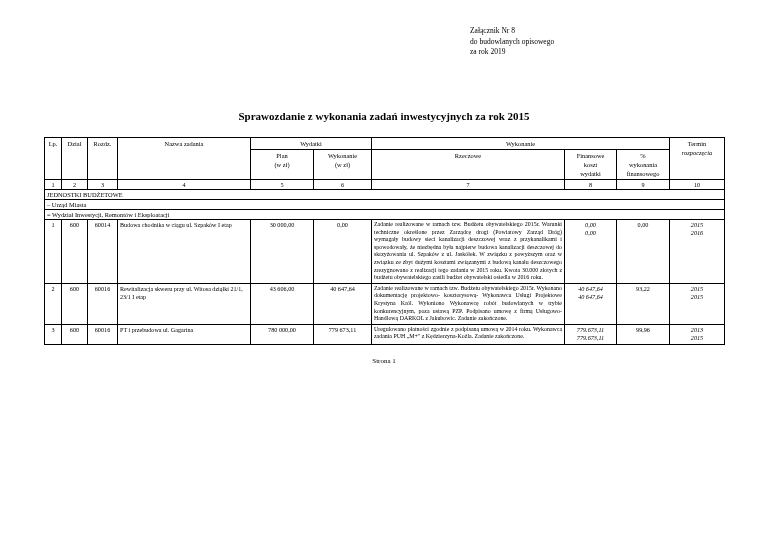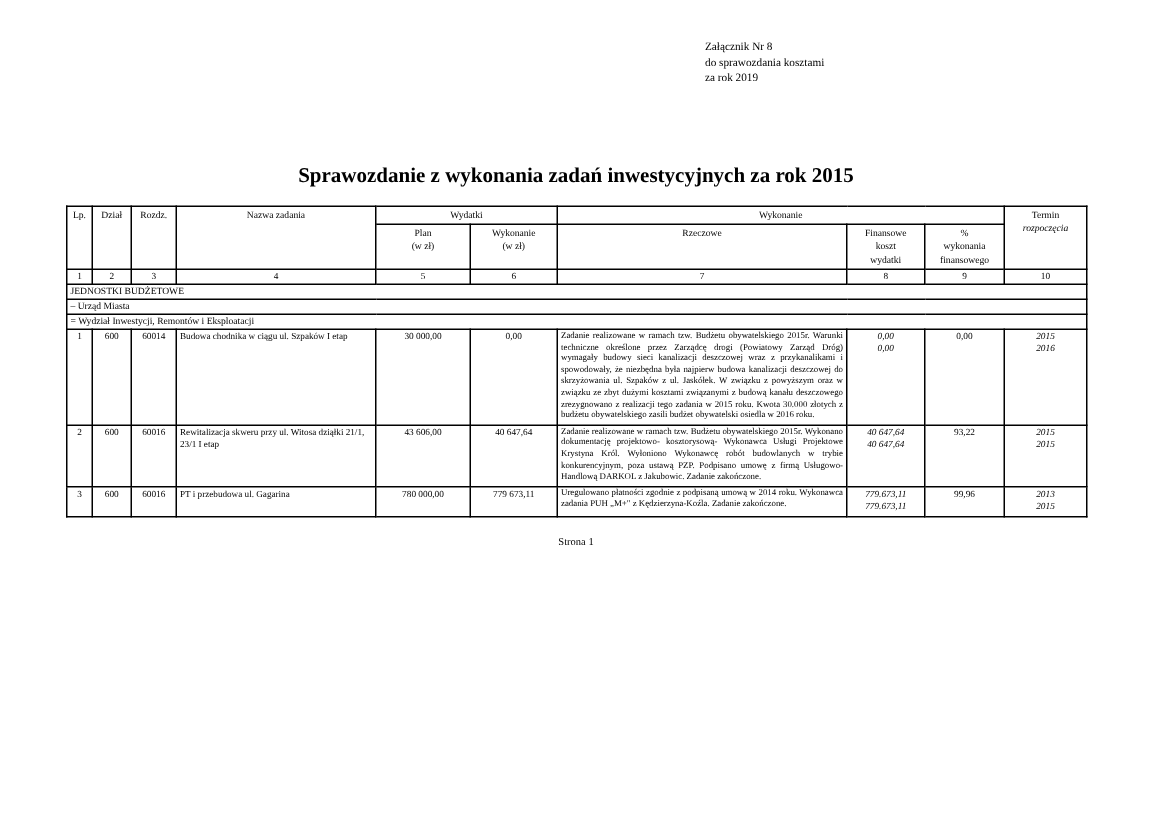--- a/index.html
+++ b/index.html
@@ -30,21 +30,21 @@
     line-height: 10.5px;
   }
   .doc-header div { white-space: nowrap; }
 
   .doc-title {
     position: absolute;
     top: 110px;
     left: 0;
     width: 768px;
     text-align: center;
-    font-size: 14px;
+    font-size: 11px;
     font-weight: bold;
   }
 
   table.main {
     position: absolute;
     top: 137px;
     left: 44px;
     width: 680px;
     border-collapse: collapse;
     font-size: 6.2px;
@@ -117,21 +117,21 @@
     font-size: 7px;
   }
 </style>
 </head>
 <body>
 
 <div class="page">
 
   <div class="doc-header">
     <div>Załącznik Nr 8</div>
-    <div>do sprawozdania kosztami</div>
+    <div>do budowlanych opisowego</div>
     <div>za rok 2019</div>
   </div>
 
   <div class="doc-title">Sprawozdanie z wykonania zadań inwestycyjnych za rok 2015</div>
 
   <table class="main">
     <colgroup>
       <col style="width:17px">
       <col style="width:26px">
       <col style="width:30px">

